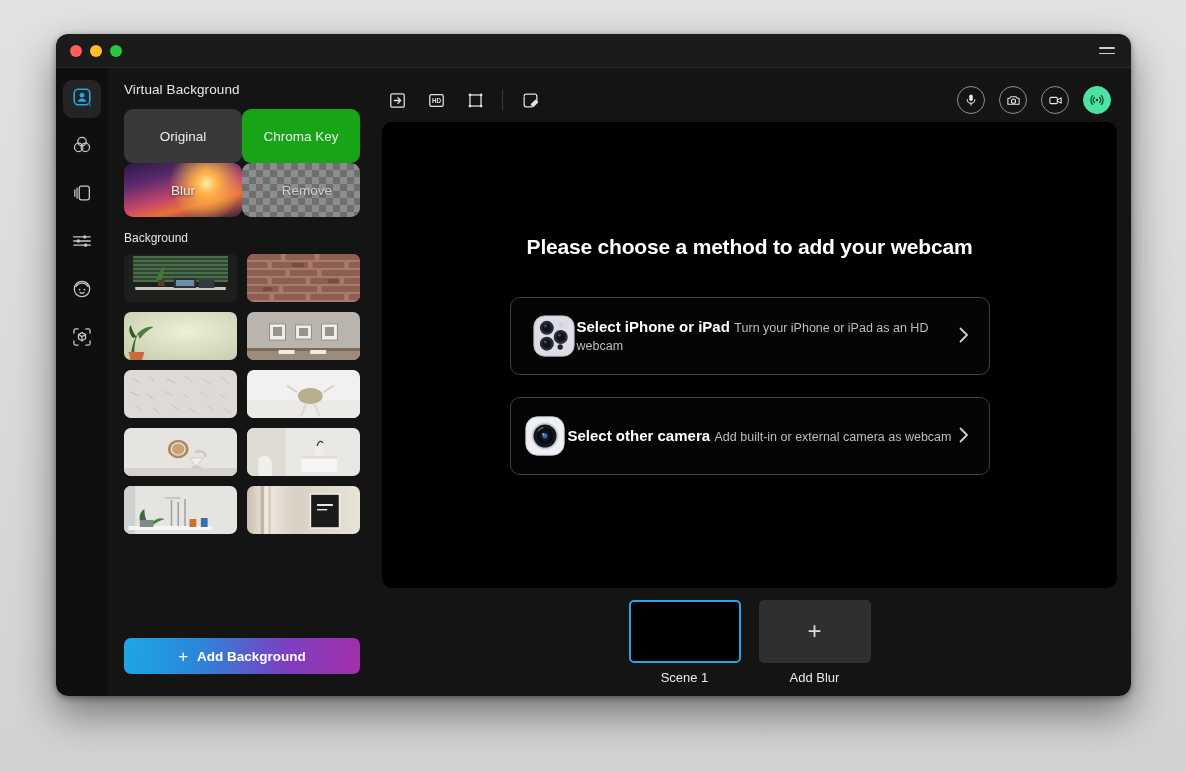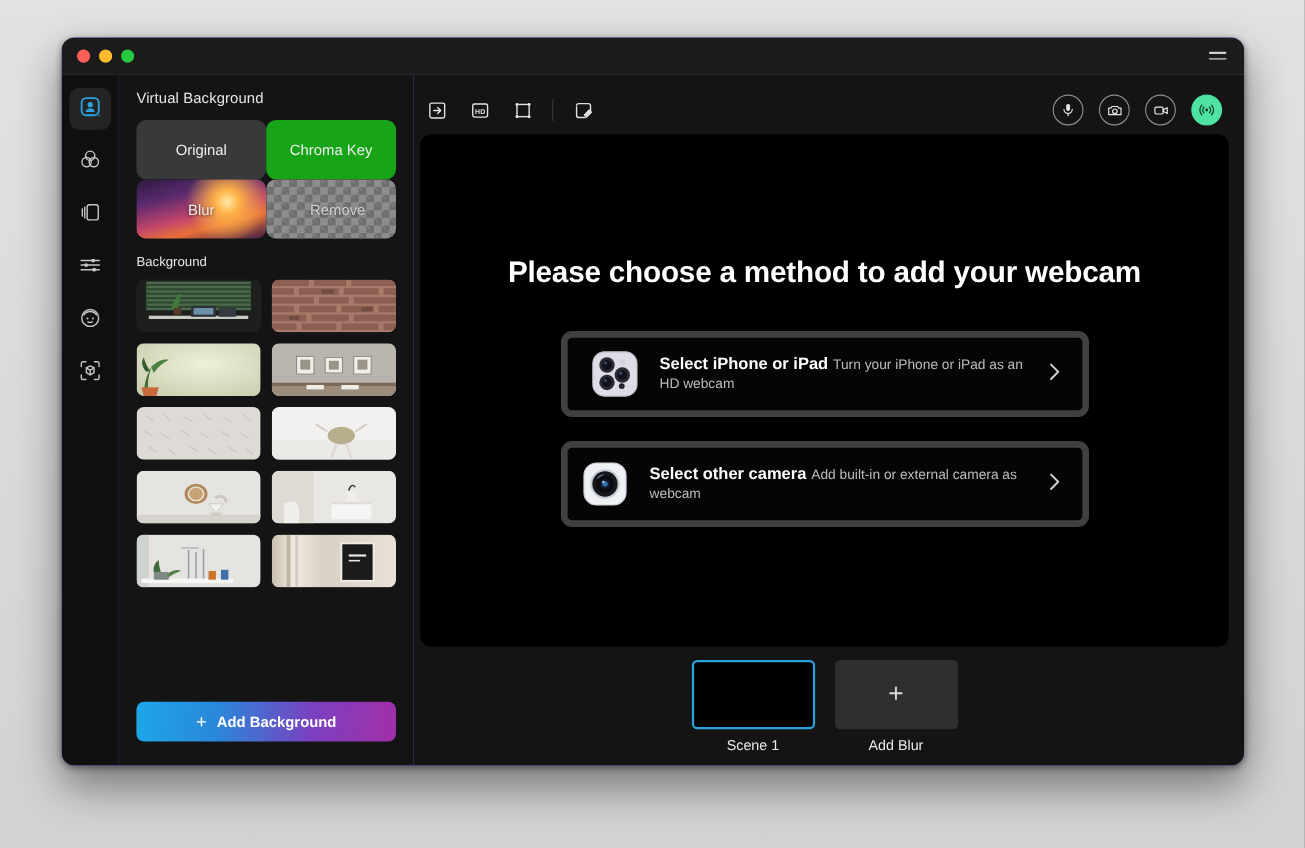--- a/index.html
+++ b/index.html
@@ -11,21 +11,21 @@
   }
   body {
     background: linear-gradient(180deg,#e2e2e2 0%, #d2d2d2 100%);
   }
 
   
   .window {
     position: absolute;
     left: 56px; top: 34px;
     width: 1075px; height: 662px;
-    background: #8b5cf6;
+    background: #ffffff;
     border-radius: 12px;
     box-shadow: 0 18px 40px rgba(0,0,0,.45), 0 2px 6px rgba(0,0,0,.4);
     overflow: hidden;
     display: flex;
     flex-direction: column;
   }
 
   
   .titlebar {
     height: 34px;
@@ -169,33 +169,32 @@
 
   .stage {
     flex: 1; min-height: 0;
     background: #000;
     border-radius: 10px;
     display: flex; flex-direction: column;
     align-items: center; justify-content: center;
     padding: 0 60px;
   }
   .stage-title {
-    color: #fff; font-size: 27px; font-weight: 700;
+    color: #fff; font-size: 21px; font-weight: 700;
     letter-spacing: -.2px;
     margin-bottom: 38px;
   }
   .option {
     width: 100%; max-width: 480px;
     height: 78px;
-    border: 6px solid #404040;
+    border: 1px solid #404040;
     border-radius: 10px;
     background: #050505;
     display: flex; align-items: center;
     padding: 0 18px 0 20px;
-    gap: 18px;
     margin-bottom: 22px;
   }
   .option:last-child { margin-bottom: 0; padding-left: 11px; }
   .opt-icon { width: 46px; height: 46px; flex: 0 0 46px; }
   .opt-icon svg { display:block; width:100%; height:100%; }
   .opt-text { flex: 1; min-width: 0; }
   .opt-title { color: #fff; font-size: 15px; font-weight: 700; margin-bottom: 3px; }
   .opt-sub { color: #bdbdbd; font-size: 12.5px; }
   .chev { color: #cfcfcf; font-size: 20px; line-height: 1; font-weight: 300; }
 

